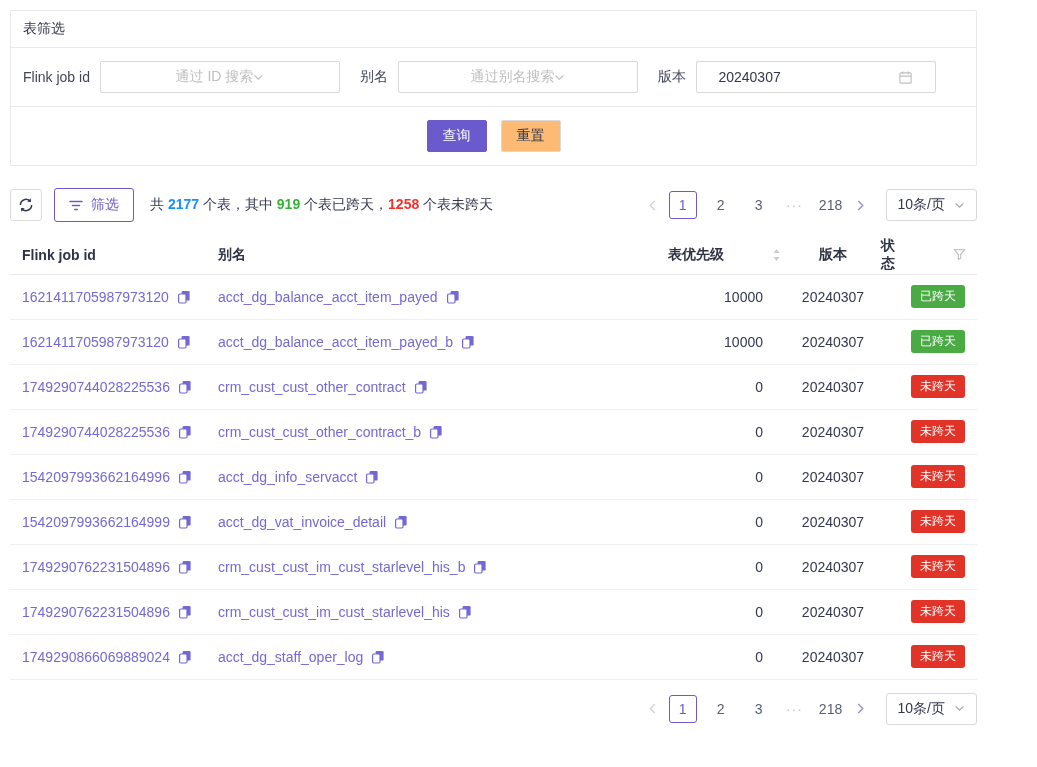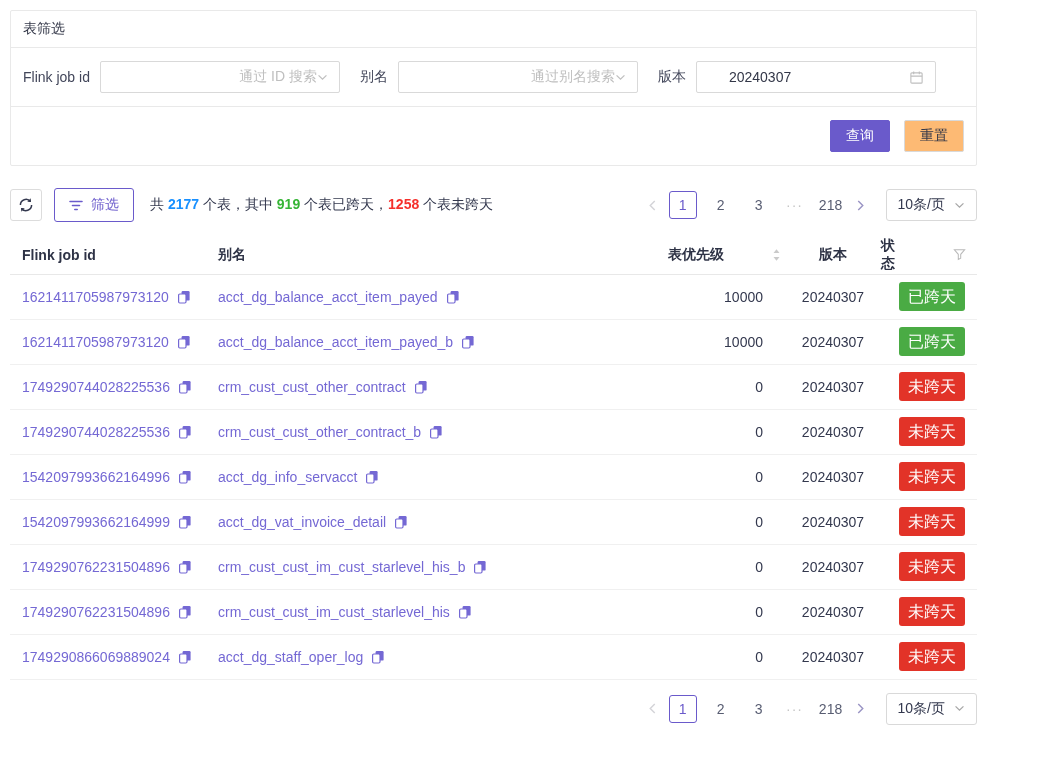--- a/index.html
+++ b/index.html
@@ -13,24 +13,24 @@
   .page{width:987px;height:767px;padding:10px;overflow:hidden;}
 
   
   .filter-card{border:1px solid #e9e9e9;border-radius:2px;background:#fff;}
   .card-header{padding:9px 12px;border-bottom:1px solid #e9e9e9;color:#333748;}
   .filter-row{display:flex;align-items:center;padding:13px 12px;border-bottom:1px solid #e9e9e9;}
   .field{display:flex;align-items:center;}
   .field+.field{margin-left:20px;}
   .field label{margin-right:10px;color:#42465a;white-space:nowrap;}
   .select,.date-box{width:240px;height:32px;border:1px solid #d9d9d9;border-radius:2px;background:#fff;
-    display:flex;align-items:center;justify-content:flex-end;padding:0 11px;cursor:pointer;}
+    display:flex;align-items:center;justify-content:center;padding:0 11px;cursor:pointer;}
   .placeholder{color:#bfbfbf;}
   .date-box input{border:none;outline:none;width:180px;font:inherit;color:#333748;background:transparent;padding:0;}
-  .card-footer{display:flex;justify-content:flex-end;gap:14px;padding:13px 12px;}
+  .card-footer{display:flex;justify-content:center;gap:14px;padding:13px 12px;}
   .btn{height:32px;padding:0 15px;border-radius:2px;font-size:14px;cursor:pointer;font-family:inherit;}
   .btn-primary{background:var(--primary);color:#fff;border:1px solid var(--primary);}
   .btn-default{background:#fdba74;color:#333748;border:1px solid #d9d9d9;}
 
   
   .toolbar{display:flex;align-items:center;margin-top:22px;}
   .icon-btn{width:32px;height:32px;border:1px solid #dcdcdc;border-radius:3px;background:#fff;
     display:flex;align-items:center;justify-content:center;color:#33384e;cursor:pointer;}
   .filter-btn{height:34px;margin-left:12px;padding:0 14px;border:1px solid var(--primary);border-radius:3px;
     color:var(--primary);background:#fff;display:flex;align-items:center;gap:8px;font-size:14px;cursor:pointer;font-family:inherit;}
@@ -55,21 +55,21 @@
   thead th{height:38px;font-weight:600;color:#2e3346;text-align:left;border-bottom:1px solid #e8e8e8;padding:0;font-size:14px;}
   tbody td{height:45px;border-bottom:1px solid #f0f0f0;padding:0;color:#33384e;margin-top:31px;}
   .th-id,.td-id{padding-left:12px;}
   .hwrap{display:flex;align-items:center;gap:5px;}
   .hwrap.right{justify-content:flex-end;gap:48px;}
   .th-priority{padding-right:4px;} .td-priority{text-align:right;padding-right:22px;}
   .td-version,.th-version{text-align:center;}
   .th-status{padding-right:11px;} .td-status{text-align:right;padding-right:12px;}
   .link{color:var(--link);text-decoration:none;cursor:pointer;}
   .copy{color:var(--link);margin-left:8px;display:inline-block;vertical-align:-2px;cursor:pointer;line-height:0;}
-  .badge{display:inline-block;padding:3px 9px;border-radius:3px;color:#fff;font-size:16px;line-height:1.45;}
+  .badge{display:inline-block;padding:3px 9px;border-radius:3px;color:#fff;font-size:12px;line-height:1.45;}
   .badge-green{background:var(--badge-green);} .badge-red{background:var(--badge-red);}
 
   .bottom-bar{display:flex;justify-content:flex-end;align-items:center;margin-top:13px;}
   svg{display:block;}
 </style>
 </head>
 <body>
 
 <div class="page">
 

